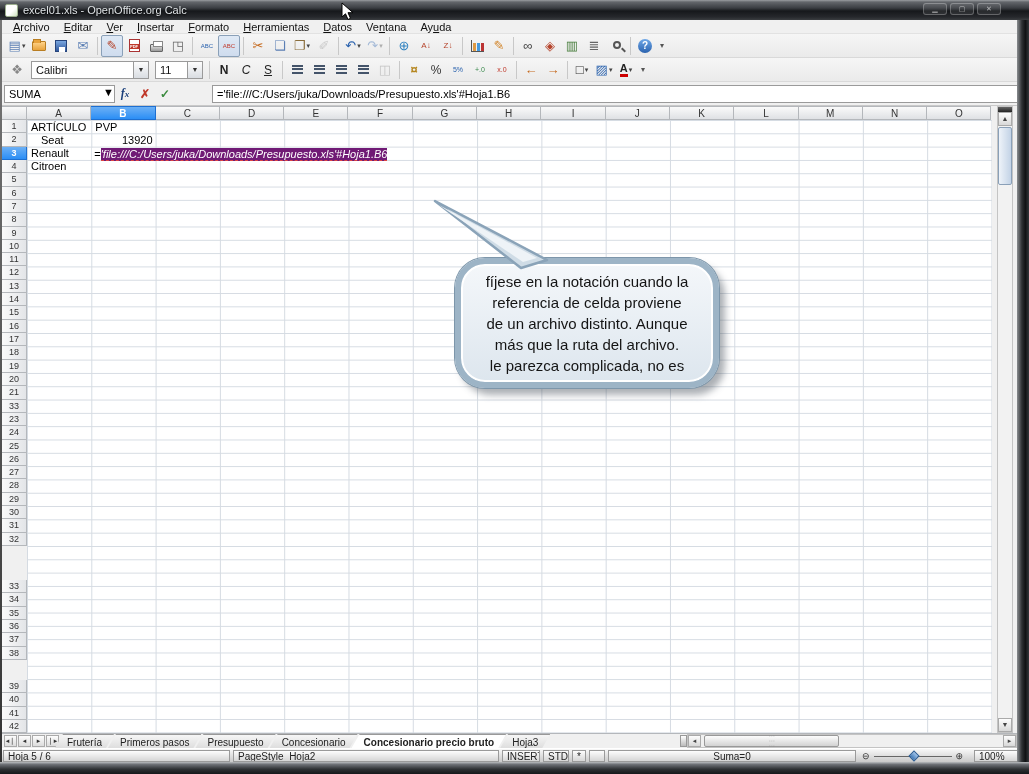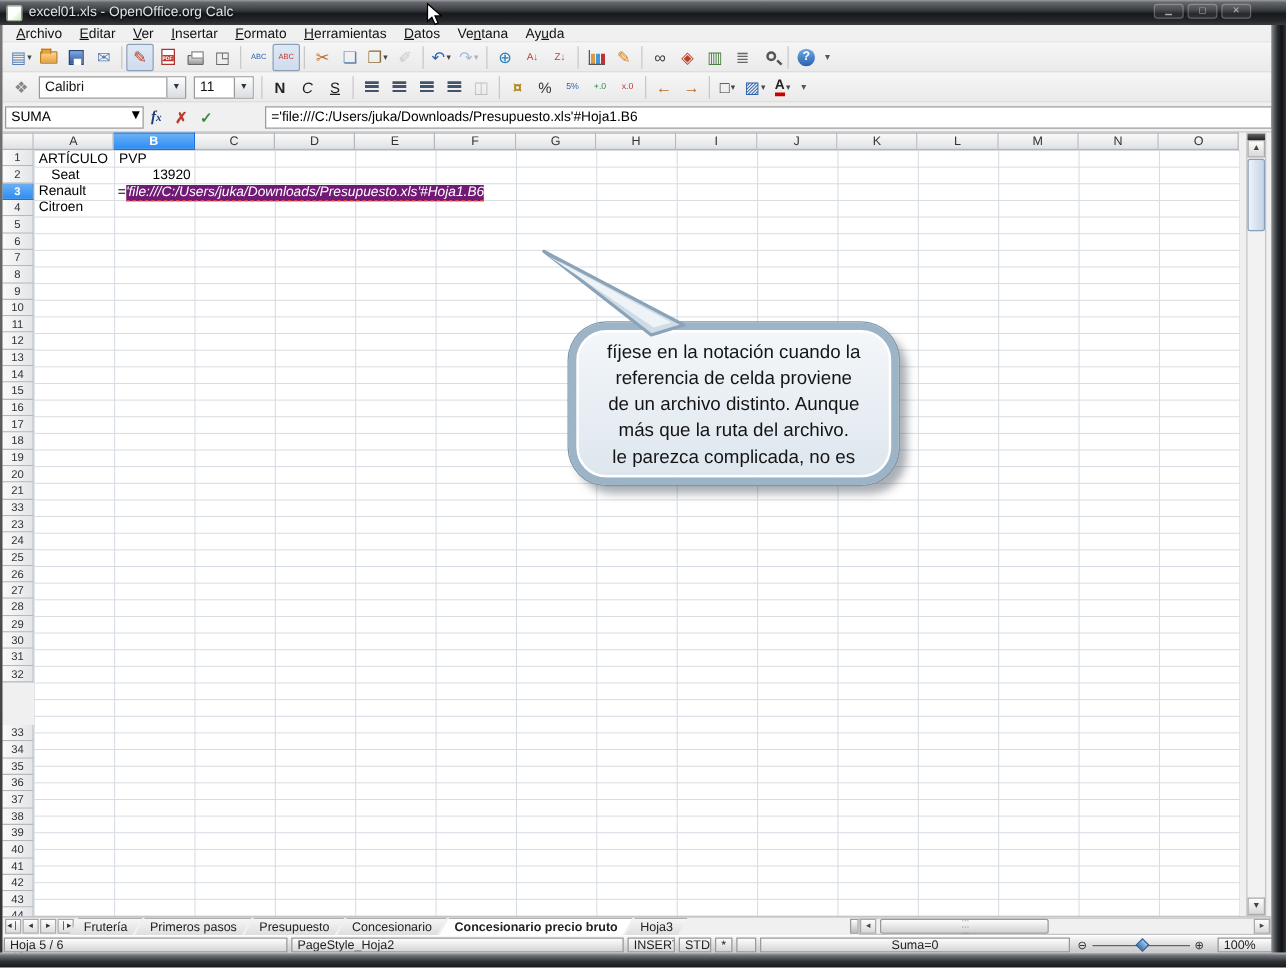--- a/index.html
+++ b/index.html
@@ -411,21 +411,21 @@
       <div class="rowheader" style="height: 13.3261px; line-height: 12.3261px;">29</div>
       <div class="rowheader" style="height: 13.3261px; line-height: 12.3261px;">30</div>
       <div class="rowheader" style="height: 13.3261px; line-height: 12.3261px;">31</div>
       <div class="rowheader" style="height: 13.3261px; line-height: 12.3261px;">32</div>
       <div class="rowheader" style="height: 13.3261px; line-height: 12.3261px; margin-top: 34px;">33</div>
       <div class="rowheader" style="height: 13.3261px; line-height: 12.3261px;">34</div>
       <div class="rowheader" style="height: 13.3261px; line-height: 12.3261px;">35</div>
       <div class="rowheader" style="height: 13.3261px; line-height: 12.3261px;">36</div>
       <div class="rowheader" style="height: 13.3261px; line-height: 12.3261px;">37</div>
       <div class="rowheader" style="height: 13.3261px; line-height: 12.3261px;">38</div>
-      <div class="rowheader" style="height: 13.3261px; line-height: 12.3261px;">39</div>
+      <div class="rowheader" style="height: 13.3261px; line-height: 12.3261px; margin-top: 20px;">39</div>
       <div class="rowheader" style="height: 13.3261px; line-height: 12.3261px;">40</div>
       <div class="rowheader" style="height: 13.3261px; line-height: 12.3261px;">41</div>
       <div class="rowheader" style="height: 13.3261px; line-height: 12.3261px;">42</div>
       <div class="rowheader" style="height: 13.3261px; line-height: 12.3261px;">43</div>
       <div class="rowheader" style="height: 13.3261px; line-height: 12.3261px;">44</div>
       <div class="rowheader" style="height: 13.3261px; line-height: 12.3261px;">45</div>
       <div class="rowheader" style="height: 13.3261px; line-height: 12.3261px; text-align: center;">46</div>
     </div>
   <div class="cells" id="cells" style="width: 964.5px; height: 613.001px; background-size: 64.3px 13.3261px;">
       <div class="cellv" style="top: 0.5px; left: 1px;">ARTÍCULO</div>

